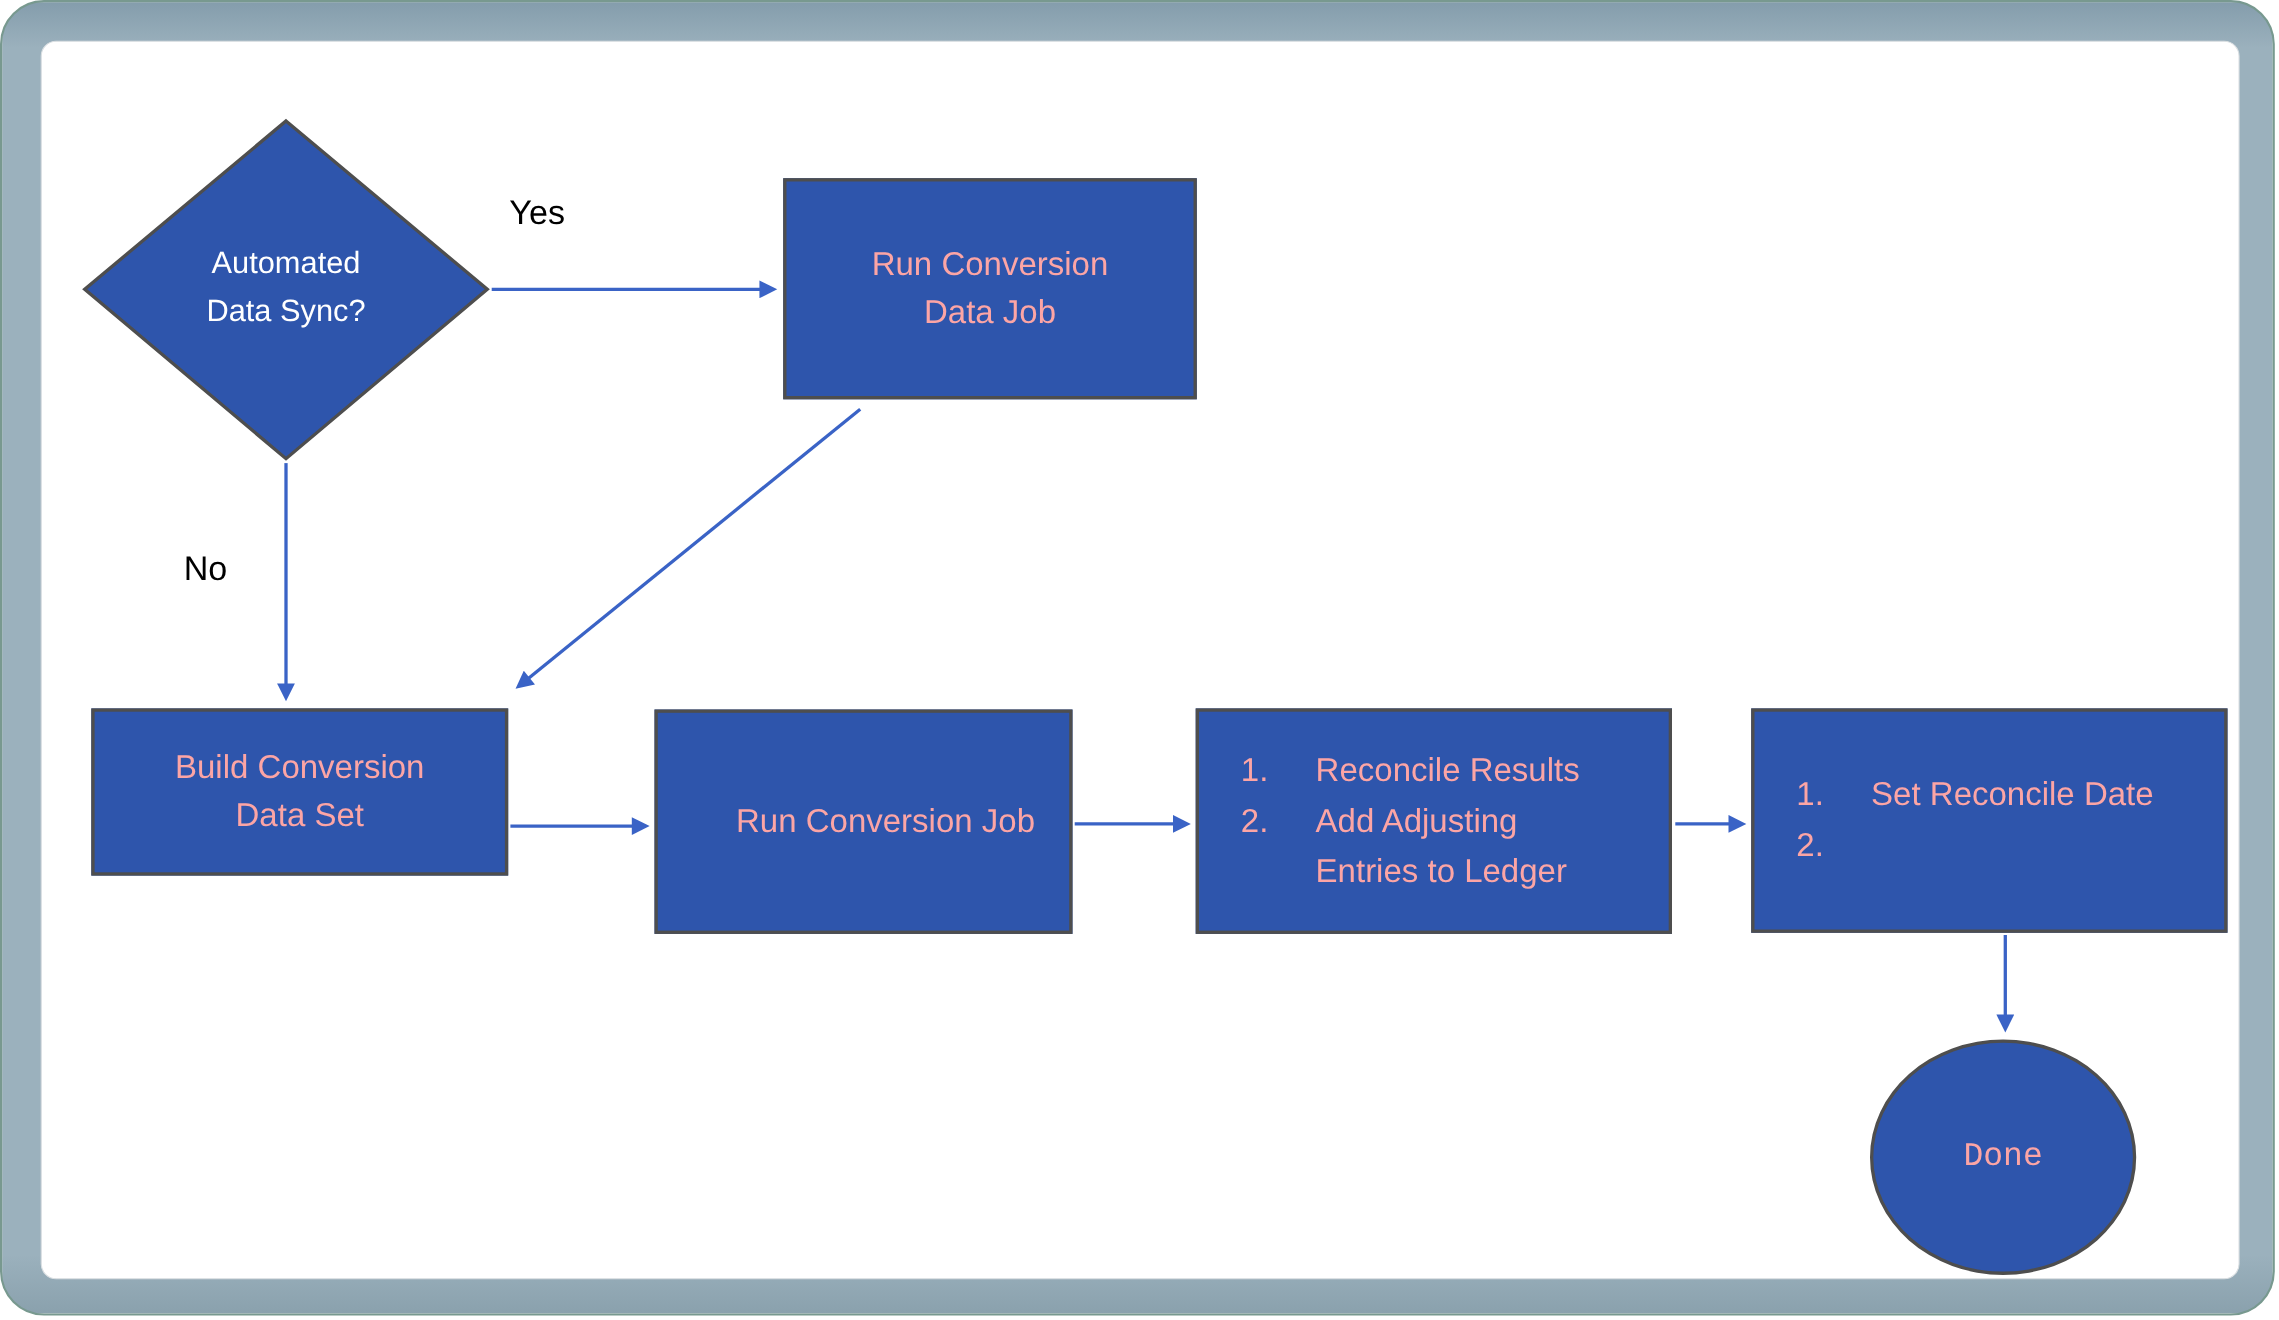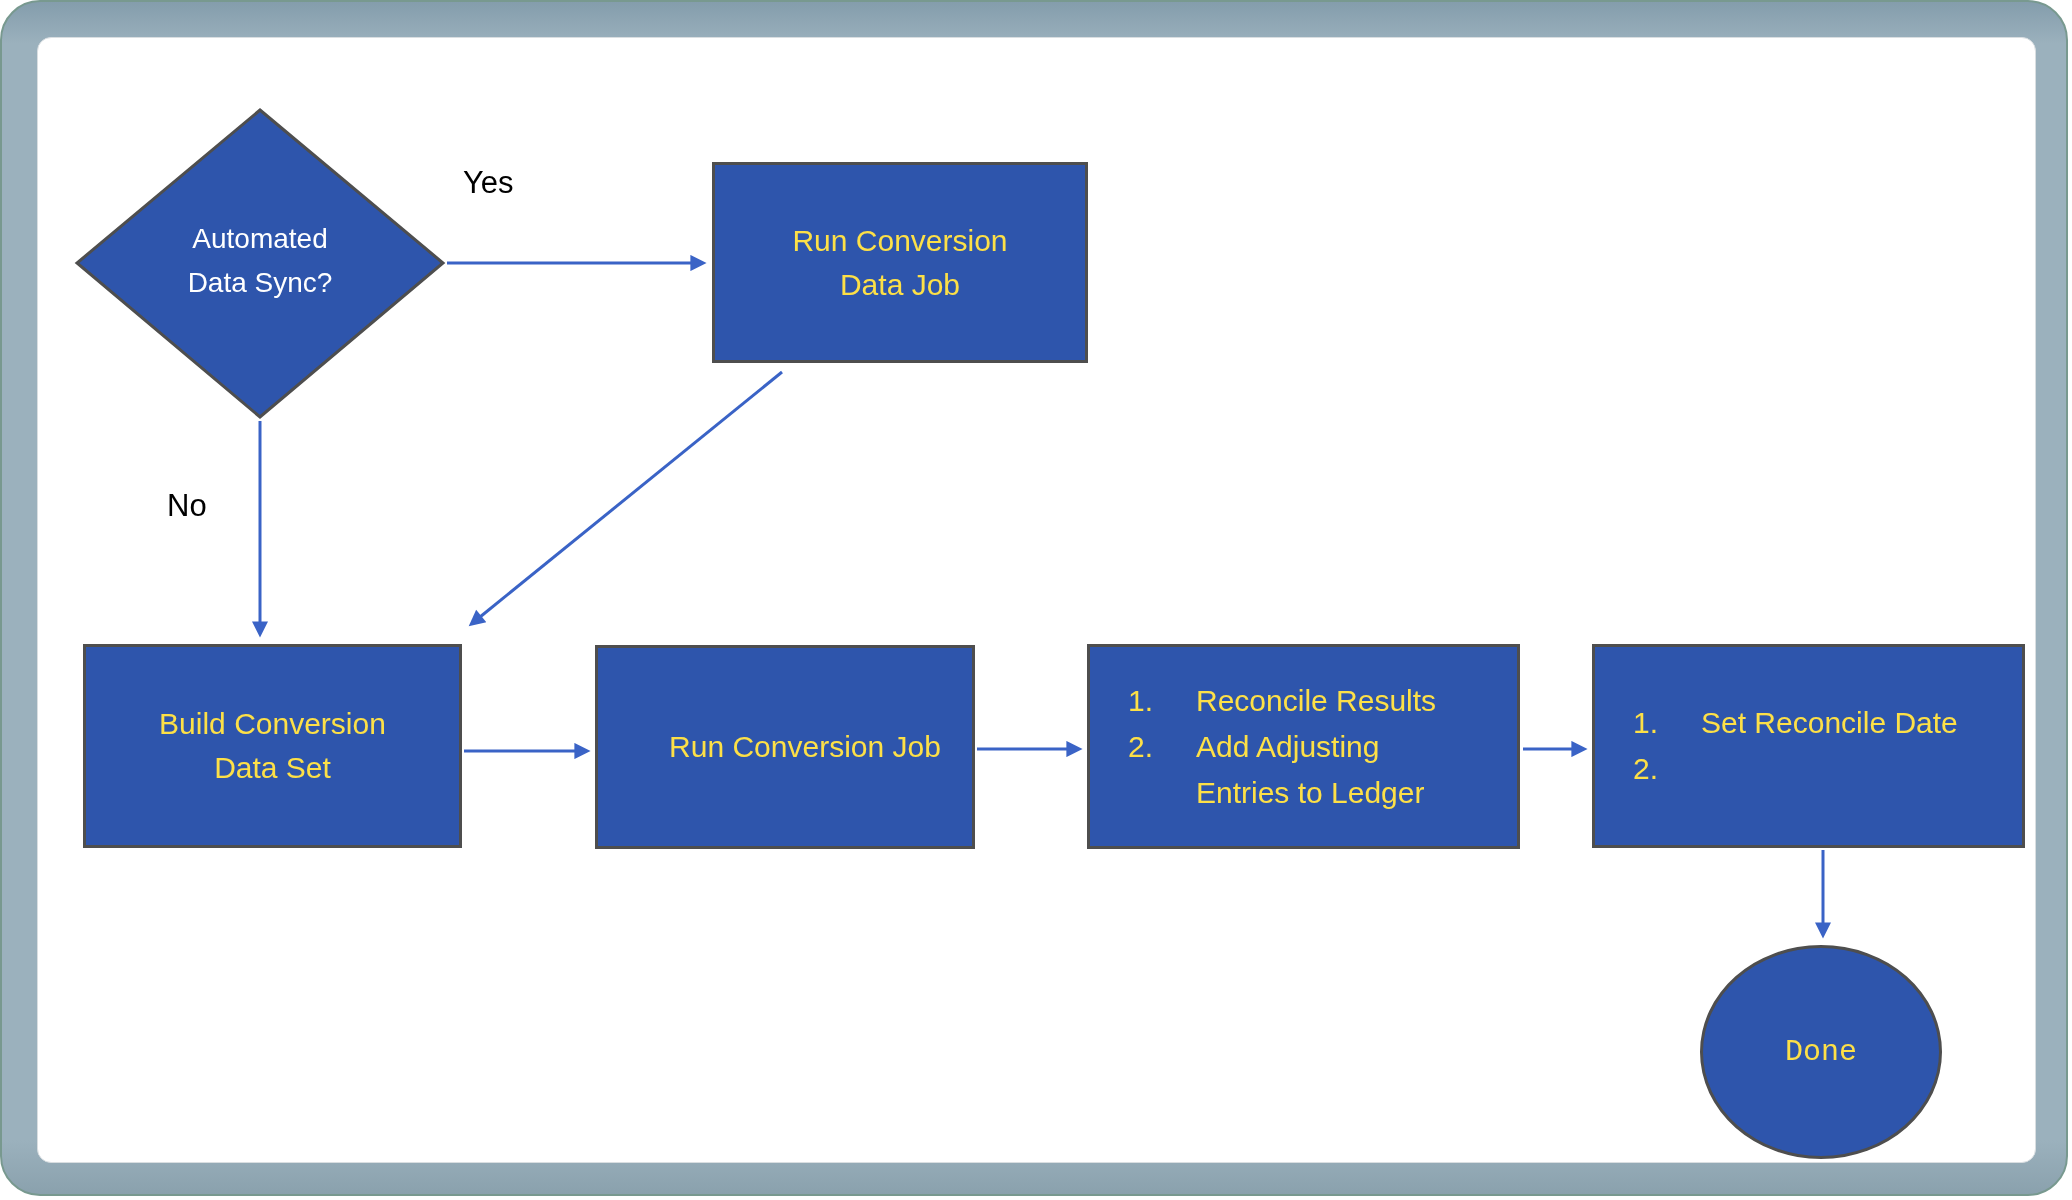--- a/index.html
+++ b/index.html
@@ -35,21 +35,21 @@
     position: absolute;
     left: 0; top: 0;
     width: 2072px;
     height: 1200px;
   }
   .node {
     position: absolute;
     background: #2e55ac;
     border: 3px solid #4e4e4e;
     box-sizing: border-box;
-    color: #fde047;
+    color: #fca5a5;
     display: flex;
     align-items: center;
     justify-content: center;
     text-align: center;
     font-size: 30px;
     line-height: 44px;
   }
   .multiline { white-space: pre-line; }
   .ellipse { border-radius: 50%; font-family: Liberation Mono, monospace; }
   .listbox {
@@ -63,20 +63,21 @@
   .li {
     display: grid;
     grid-template-columns: 68px 320px;
     align-items: start;
   }
   .edge-label {
     position: absolute;
     color: #000000;
     font-size: 31px;
     line-height: 36px;
+    margin-top: 11px;
   }
   .diamond-label {
     position: absolute;
     left: 85px;
     top: 217px;
     width: 350px;
     text-align: center;
     color: #ffffff;
     font-size: 28px;
     line-height: 44px;
@@ -110,21 +111,21 @@
 Data Sync?</div>
 
 <div class="edge-label" style="left:463px; top:165px;">Yes</div>
 <div class="edge-label" style="left:167px; top:488px;">No</div>
 
 <div class="node" style="left:712px; top:162px; width:376px; height:201px;">
   <span class="multiline">Run Conversion
 Data Job</span>
 </div>
 
-<div class="node" style="left:83px; top:644px; width:379px; height:204px;">
+<div class="node" style="left:83px; top:644px; width:379px; height:152px;">
   <span class="multiline">Build Conversion
 Data Set</span>
 </div>
 
 <div class="node" style="left:595px; top:645px; width:380px; height:204px;padding-left:40px;">
   <span>Run Conversion Job</span>
 </div>
 
 <div class="node listbox" style="left:1087px; top:644px; width:433px; height:205px;">
   <div class="li">

